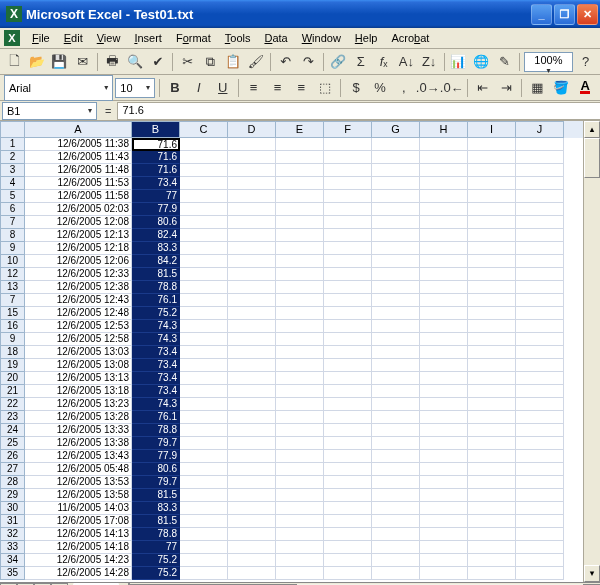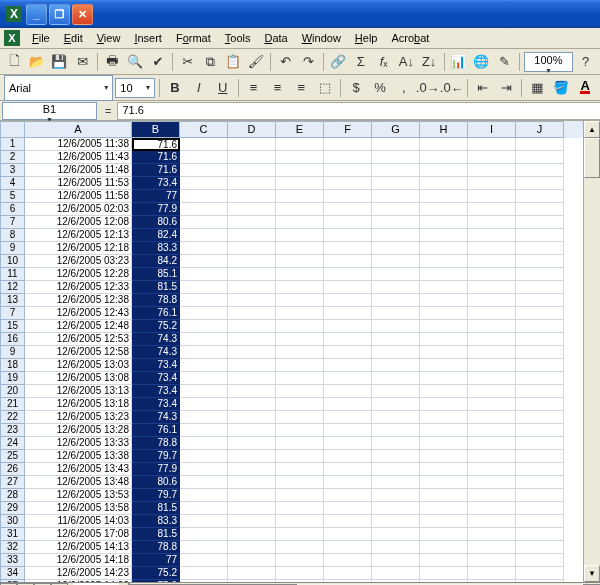--- a/index.html
+++ b/index.html
@@ -25,21 +25,21 @@
 .tbtn { width: 22px; height: 22px; display: flex; align-items: center; justify-content: center; cursor: pointer; border: 1px solid transparent; font-size: 13px; color: #333; }
 .tsep { width: 1px; height: 18px; background: #aca899; margin: 0 2px; }
 .fontname { width: 110px; height: 26px; border: 1px solid #7f9db9; background: white; padding: 1px 4px; font-size: 11px; display: flex; align-items: center; justify-content: space-between; }
 .fontsize { width: 40px; height: 20px; border: 1px solid #7f9db9; background: white; padding: 1px 4px; font-size: 11px; display: flex; align-items: center; justify-content: space-between; }
 .dd-arrow { font-size: 8px; color: #333; }
 .zoom { width: 52px; height: 20px; border: 1px solid #7f9db9; background: white; padding: 1px 4px; font-size: 11px; display: flex; align-items: center; justify-content: space-between; flex-direction: column; }
 .color-accent-a { color: black; font-weight: bold; border-bottom: 3px solid #d00; line-height: 10px; }
 
 
 .fbar { background: #ece9d8; display: flex; align-items: center; height: 20px; border-bottom: 1px solid #aca899; }
-.namebox { width: 95px; height: 18px; border: 1px solid #7f9db9; background: white; margin: 0 2px; display: flex; align-items: center; justify-content: space-between; padding: 0 4px; font-size: 11px; flex-direction: column; }
+.namebox { width: 95px; height: 18px; border: 1px solid #7f9db9; background: white; margin: 0 2px; display: flex; align-items: center; justify-content: space-between; padding: 0 4px; font-size: 11px; }
 .fx { padding: 0 6px; color: #444; }
 .formula { flex: 1; background: white; border: 1px solid #aca899; border-right: none; height: 18px; padding: 1px 4px; font-size: 11px; text-align: left; }
 
 
 .grid-wrap { position: relative; background: white; height: 461px; display: flex; flex-direction: column; }
 .colhdrs { display: flex; height: 17px; background: #e4ecf7; }
 .corner { width: 25px; border: 1px solid #9eb6ce; background: #e4ecf7; }
 .colhdr { border: 1px solid #9eb6ce; border-left: none; background: #e4ecf7; text-align: center; font-size: 11px; line-height: 15px; cursor: pointer; }
 .colhdr.sel { background: #0a246a; color: white; }
 .colhdr.a { width: 107px; }
@@ -65,20 +65,21 @@
 .hscroll { flex: 1; background: #ece9d8; display: flex; align-items: center; position: relative; border-left: 2px solid #888; margin-left: 4px; }
 .hscroll .hbtn { width: 17px; height: 15px; border: 1px solid #888; background: #ece9d8; font-size: 9px; text-align: center; cursor: pointer; }
 .hscroll .htrack { flex: 1; height: 15px; background: #f4f2e8; position: relative; }
 .hscroll .hthumb { position: absolute; left: 0; top: 0; bottom: 0; width: 150px; background: #ece9d8; border: 1px solid #888; }
 </style>
 </head>
 <body>
 
 <div class="titlebar">
   <div class="app-icon">X</div>
+  <div class="title">Microsoft Excel - Test01.txt</div>
   <div class="winbtns">
     <div class="winbtn min">_</div>
     <div class="winbtn max">❐</div>
     <div class="winbtn close">✕</div>
   </div>
 </div>
 
 <div class="menubar">
   <div class="wicon">X</div>
   <div class="menuitem"><u>F</u><span>ile</span></div>
@@ -305,35 +306,22 @@
         <div class="cell o"></div>
         <div class="cell o"></div>
         <div class="cell o"></div>
         <div class="cell o"></div>
         <div class="cell o"></div>
         <div class="cell o"></div>
         <div class="cell o"></div>
       </div>
       <div class="row">
         <div class="rowhdr">10</div>
-        <div class="cell a">12/6/2005 03:23</div>
+        <div class="cell a">12/6/2005 12:06</div>
         <div class="cell b">84.2</div>
-        <div class="cell o"></div>
-        <div class="cell o"></div>
-        <div class="cell o"></div>
-        <div class="cell o"></div>
-        <div class="cell o"></div>
-        <div class="cell o"></div>
-        <div class="cell o"></div>
-        <div class="cell o"></div>
-      </div>
-      <div class="row">
-        <div class="rowhdr">11</div>
-        <div class="cell a">12/6/2005 12:28</div>
-        <div class="cell b">85.1</div>
         <div class="cell o"></div>
         <div class="cell o"></div>
         <div class="cell o"></div>
         <div class="cell o"></div>
         <div class="cell o"></div>
         <div class="cell o"></div>
         <div class="cell o"></div>
         <div class="cell o"></div>
       </div>
       <div class="row">
@@ -526,21 +514,21 @@
         <div class="cell o"></div>
         <div class="cell o"></div>
         <div class="cell o"></div>
         <div class="cell o"></div>
         <div class="cell o"></div>
         <div class="cell o"></div>
         <div class="cell o"></div>
       </div>
       <div class="row">
         <div class="rowhdr">27</div>
-        <div class="cell a">12/6/2005 13:48</div>
+        <div class="cell a">12/6/2005 05:48</div>
         <div class="cell b">80.6</div>
         <div class="cell o"></div>
         <div class="cell o"></div>
         <div class="cell o"></div>
         <div class="cell o"></div>
         <div class="cell o"></div>
         <div class="cell o"></div>
         <div class="cell o"></div>
         <div class="cell o"></div>
       </div>

